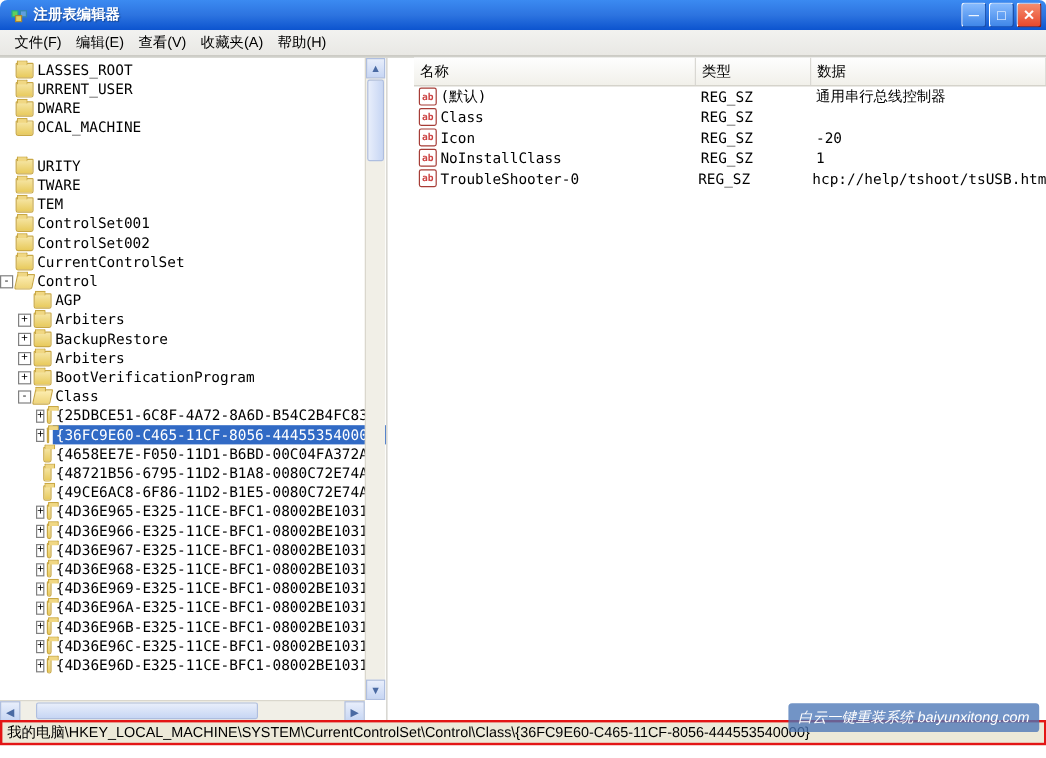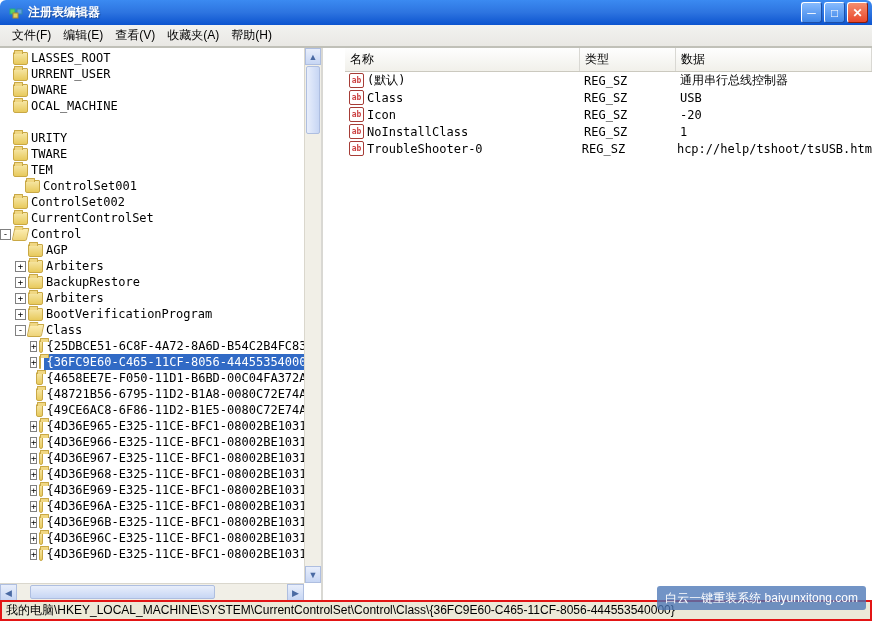--- a/index.html
+++ b/index.html
@@ -30,21 +30,21 @@
 .list-header{display:flex;background:linear-gradient(to bottom,#fefefe,#f1f0ea);border-bottom:1px solid #cbc9bf;position:sticky;top:0;}
 .list-header>div{padding:3px 5px;border-right:1px solid #d9d8d3;font-family:"SimSun";}
 .col-name{width:235px;}.col-type{width:96px;}.col-data{flex:1;}
 .list-row{display:flex;height:17px;align-items:center;}
 .list-row .cn{width:235px;padding-left:4px;display:flex;align-items:center;}
 .list-row .ct{width:96px;padding-left:4px;}
 .list-row .cd{flex:1;padding-left:4px;}
 .list-row span{font-family:"SimSun",monospace;}
 .val-icon{width:15px;height:15px;margin-right:3px;border:1px solid #a63c36;background:#fff;color:#c44;font-size:8px;font-weight:bold;display:flex;align-items:center;justify-content:center;border-radius:2px;font-family:Arial;}
 .statusbar{height:21px;border:2px solid #e31515;display:flex;align-items:center;padding:0 4px;font-family:"SimSun",monospace;background:#ece9d8;}
-.watermark{position:absolute;right:6px;bottom:22px;height:24px;display:flex;align-items:center;background:rgba(74,118,182,.78);color:#fff;padding:0 8px;border-radius:3px;font-family:"Microsoft YaHei";font-size:13px;}
+.watermark{position:absolute;right:6px;bottom:22px;height:24px;display:flex;align-items:center;background:rgba(74,118,182,.78);color:#fff;padding:0 8px;border-radius:3px;font-family:"Microsoft YaHei";font-size:13px;font-style:italic;}
 .scroll-v{position:absolute;right:0;top:0;bottom:17px;width:17px;background:#f1efe7;border-left:1px solid #dad7cd;}
 .scroll-v .up,.scroll-v .down{height:17px;background:linear-gradient(#e8eefb,#c7d6f4);border:1px solid #aebee0;display:flex;align-items:center;justify-content:center;color:#4a6aa3;font-size:9px;}
 .scroll-v .down{position:absolute;bottom:0;width:100%;}
 .scroll-v .thumb{position:absolute;left:1px;right:1px;top:18px;height:68px;background:linear-gradient(to right,#e8eefb,#c7d6f4);border:1px solid #aebee0;border-radius:2px;}
 .scroll-h{position:absolute;left:0;right:17px;bottom:0;height:17px;background:#f1efe7;border-top:1px solid #dad7cd;}
 .scroll-h .l,.scroll-h .r{width:17px;height:17px;background:linear-gradient(#e8eefb,#c7d6f4);border:1px solid #aebee0;display:flex;align-items:center;justify-content:center;color:#4a6aa3;font-size:9px;position:absolute;top:0;}
 .scroll-h .r{right:0;}
 .scroll-h .thumb{position:absolute;top:1px;bottom:1px;left:30px;width:185px;background:linear-gradient(#e8eefb,#c7d6f4);border:1px solid #aebee0;border-radius:2px;}
 </style>
 </head>
@@ -113,21 +113,21 @@
         <div class="tree-node" style="padding-left: 0px;">
           <span class="exp-blank"></span>
           <span class="fold closed"></span>
           <span class="tree-label">TWARE</span>
         </div>
         <div class="tree-node" style="padding-left: 0px;">
           <span class="exp-blank"></span>
           <span class="fold closed"></span>
           <span class="tree-label">TEM</span>
         </div>
-        <div class="tree-node" style="padding-left: 0px; margin-left: 12px;">
+        <div class="tree-node" style="padding-left: 0px;">
           <span class="exp-blank"></span>
           <span class="fold closed"></span>
           <span class="tree-label">ControlSet001</span>
         </div>
         <div class="tree-node" style="padding-left: 0px;">
           <span class="exp-blank"></span>
           <span class="fold closed"></span>
           <span class="tree-label">ControlSet002</span>
         </div>
         <div class="tree-node" style="padding-left: 0px;">
@@ -266,21 +266,20 @@
           </div>
           <div class="ct"><span>REG_SZ</span></div>
           <div class="cd"><span>通用串行总线控制器</span></div>
         </div>
         <div class="list-row">
           <div class="cn">
             <span class="val-icon">ab</span>
             <span>Class</span>
           </div>
           <div class="ct"><span>REG_SZ</span></div>
-          <div class="cd"><span>USB</span></div>
         </div>
         <div class="list-row">
           <div class="cn">
             <span class="val-icon">ab</span>
             <span>Icon</span>
           </div>
           <div class="ct"><span>REG_SZ</span></div>
           <div class="cd"><span>-20</span></div>
         </div>
         <div class="list-row">

